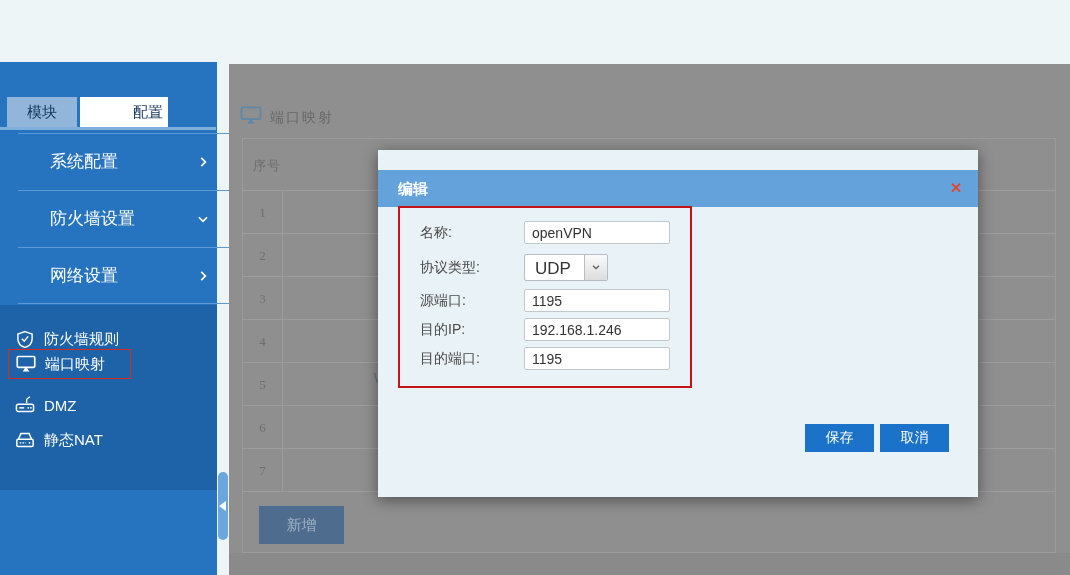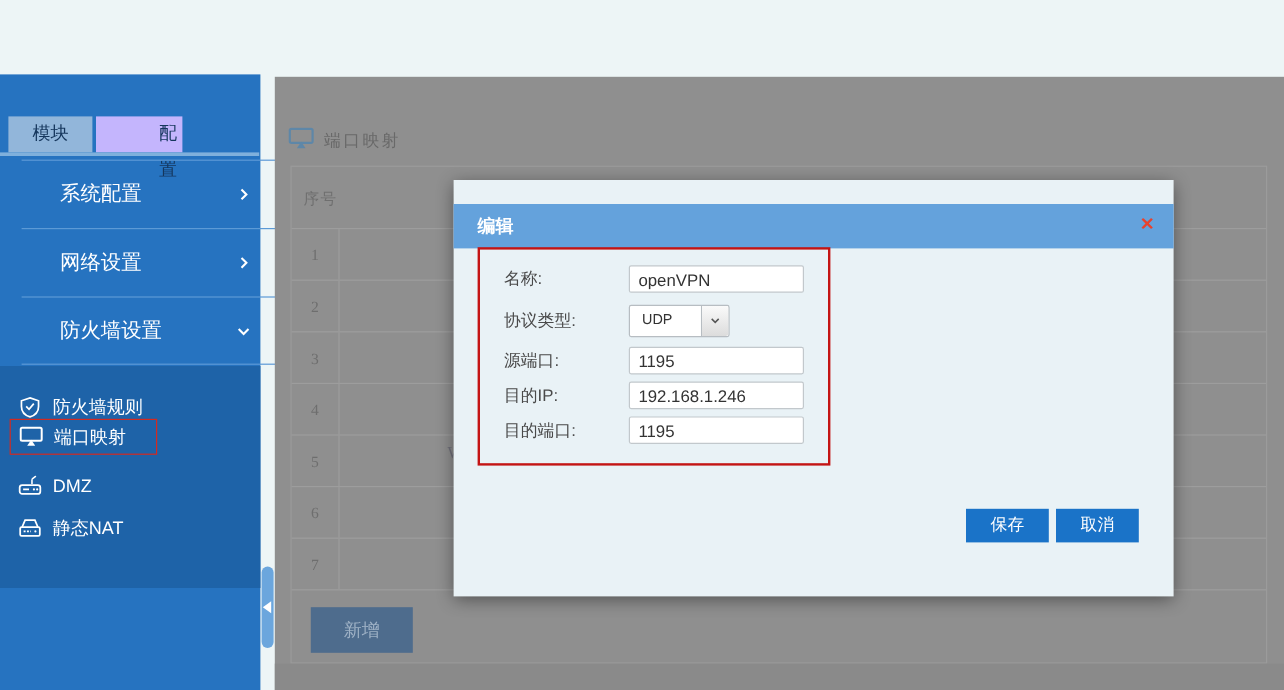--- a/index.html
+++ b/index.html
@@ -17,21 +17,21 @@
       #2271bb;
   }
   .logo { position:absolute; left:22px; top:6px; font-size:28px; font-weight:bold; color:#ffffff; letter-spacing:0.5px; }
   .logo-sub { position:absolute; left:112px; top:33px; font-size:13px; font-weight:bold; color:#e9f1fb; letter-spacing:1px; }
 
   
   .sidebar { position:absolute; left:0; top:62px; width:217px; height:513px; background:#2673c0; }
   .tab { position:absolute; top:35px; height:30px; line-height:30px; text-align:center;
          font-size:15px; color:#15365c; cursor:pointer; }
   .tab-modules { left:7px; width:70px; background:#92b6da; }
-  .tab-config  { left:80px; width:72px; background:#c4b5fd;padding-left:48px; }
+  .tab-config  { left:80px; width:88px; background:#ffffff;padding-left:48px; }
   .tab-underline { position:absolute; left:0; top:65px; width:216px; height:3px; background:#7fb0dc; }
 
   .nav-sections { position:absolute; left:0; top:71px; width:216px;margin-left:18px; }
   .nav-section { height:57px; border-top:1px solid #5c9ad6; position:relative; cursor:pointer; }
   .nav-section:last-child { border-bottom:1px solid #5c9ad6; }
   .nav-section .lbl { position:absolute; left:32px; top:0; line-height:56px; font-size:17px; color:#ffffff; }
   .nav-section .chev { position:absolute; right:24px; top:21px; width:14px; height:14px; }
 
   .submenu { position:absolute; left:0; top:243px; width:217px; height:185px; background:#1e63a8; }
   .sub-item { position:absolute; left:8px; height:30px; display:flex; align-items:center; cursor:pointer; }
@@ -71,21 +71,21 @@
   .m-close { position:absolute; right:16px; top:9px; font-size:15px; font-weight:900; color:#e8432e;
              cursor:pointer; line-height:18px; text-shadow:0.5px 0 #e8432e; }
   .red-box { position:absolute; left:20px; top:56px; width:294px; height:182px; border:2px solid #c41414; }
 
   .f-label { position:absolute; left:42px; font-size:14px; color:#4a4a4a; }
   .f-input { position:absolute; left:146px; width:146px; height:23px; border:1px solid #c2c8cc;
              background:#ffffff; font-size:14px; color:#333333; padding:0 7px; border-radius:2px;
              font-family:"Liberation Sans","DejaVu Sans",sans-serif; }
   .f-select { position:absolute; left:146px; top:104px; width:84px; height:27px; border:1px solid #b7bdc2;
               background:#ffffff; border-radius:2px; cursor:pointer; }
-  .f-select .val { position:absolute; left:10px; top:4px; font-size:12px; color:#333333; }
+  .f-select .val { position:absolute; left:10px; top:4px; font-size:17px; color:#333333; }
   .f-select .arrow { position:absolute; right:0; top:0; width:23px; height:25px;
               background:linear-gradient(#fafafa,#dcdcdc); border-left:1px solid #b7bdc2; border-radius:0 2px 2px 0; }
   .f-select .arrow svg { position:absolute; left:5px; top:7px; }
 
   .m-btn { position:absolute; top:274px; width:69px; height:28px; background:#1a73c8; color:#ffffff;
            border:none; font-size:14px; cursor:pointer; font-family:"Liberation Sans","DejaVu Sans",sans-serif; }
   .btn-save { left:427px; }
   .btn-cancel { left:502px; }
 </style>
 </head>
@@ -102,32 +102,32 @@
     <div class="nav-sections">
       <div class="nav-section">
         <span class="lbl">系统配置</span>
         <span class="chev">
           <svg width="14" height="14" viewBox="0 0 24 24">
               <polyline points="9,5 16,12 9,19" fill="none" stroke="#fff" stroke-width="3"></polyline>
             </svg>
         </span>
       </div>
       <div class="nav-section">
+        <span class="lbl">防火墙设置</span>
+        <span class="chev">
+          <svg width="14" height="14" viewBox="0 0 24 24">
+              <polyline points="5,9 12,16 19,9" fill="none" stroke="#fff" stroke-width="3"></polyline>
+            </svg>
+        </span>
+      </div>
+      <div class="nav-section">
         <span class="lbl">网络设置</span>
         <span class="chev">
           <svg width="14" height="14" viewBox="0 0 24 24">
               <polyline points="9,5 16,12 9,19" fill="none" stroke="#fff" stroke-width="3"></polyline>
-            </svg>
-        </span>
-      </div>
-      <div class="nav-section">
-        <span class="lbl">防火墙设置</span>
-        <span class="chev">
-          <svg width="14" height="14" viewBox="0 0 24 24">
-              <polyline points="5,9 12,16 19,9" fill="none" stroke="#fff" stroke-width="3"></polyline>
             </svg>
         </span>
       </div>
     </div>
 
     <div class="submenu">
       <div class="sub-item" style="top:19px;text-align:center;">
         <span class="ic">
           <svg width="20" height="19" viewBox="0 0 24 24">
               <path d="M12 2 L21 5 V11 C21 17 16.5 20.6 12 22 C7.5 20.6 3 17 3 11 V5 Z" fill="none" stroke="#fff" stroke-width="1.8"></path>

